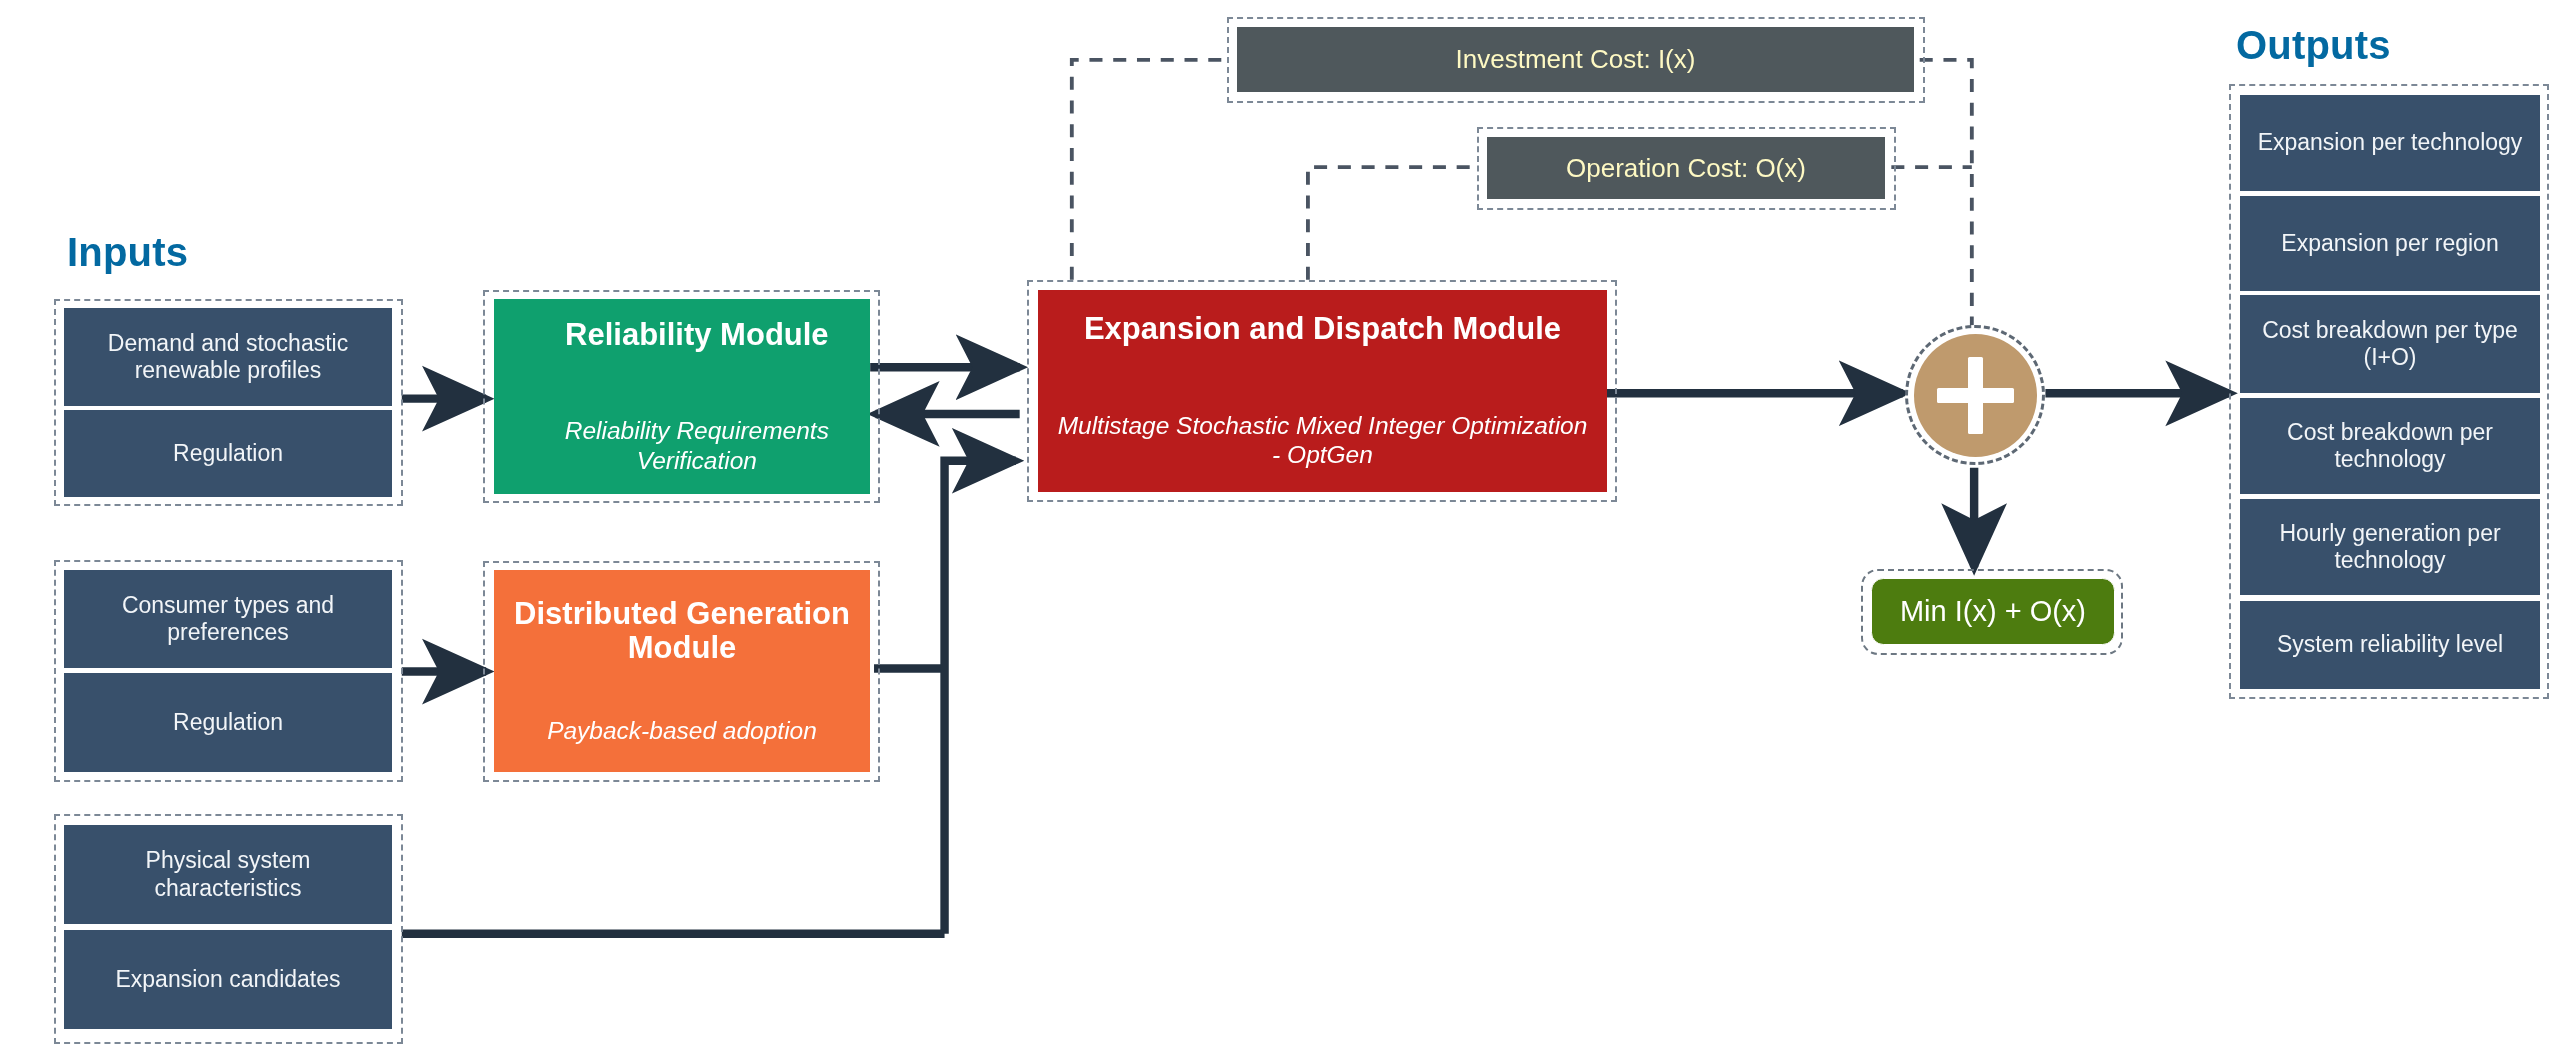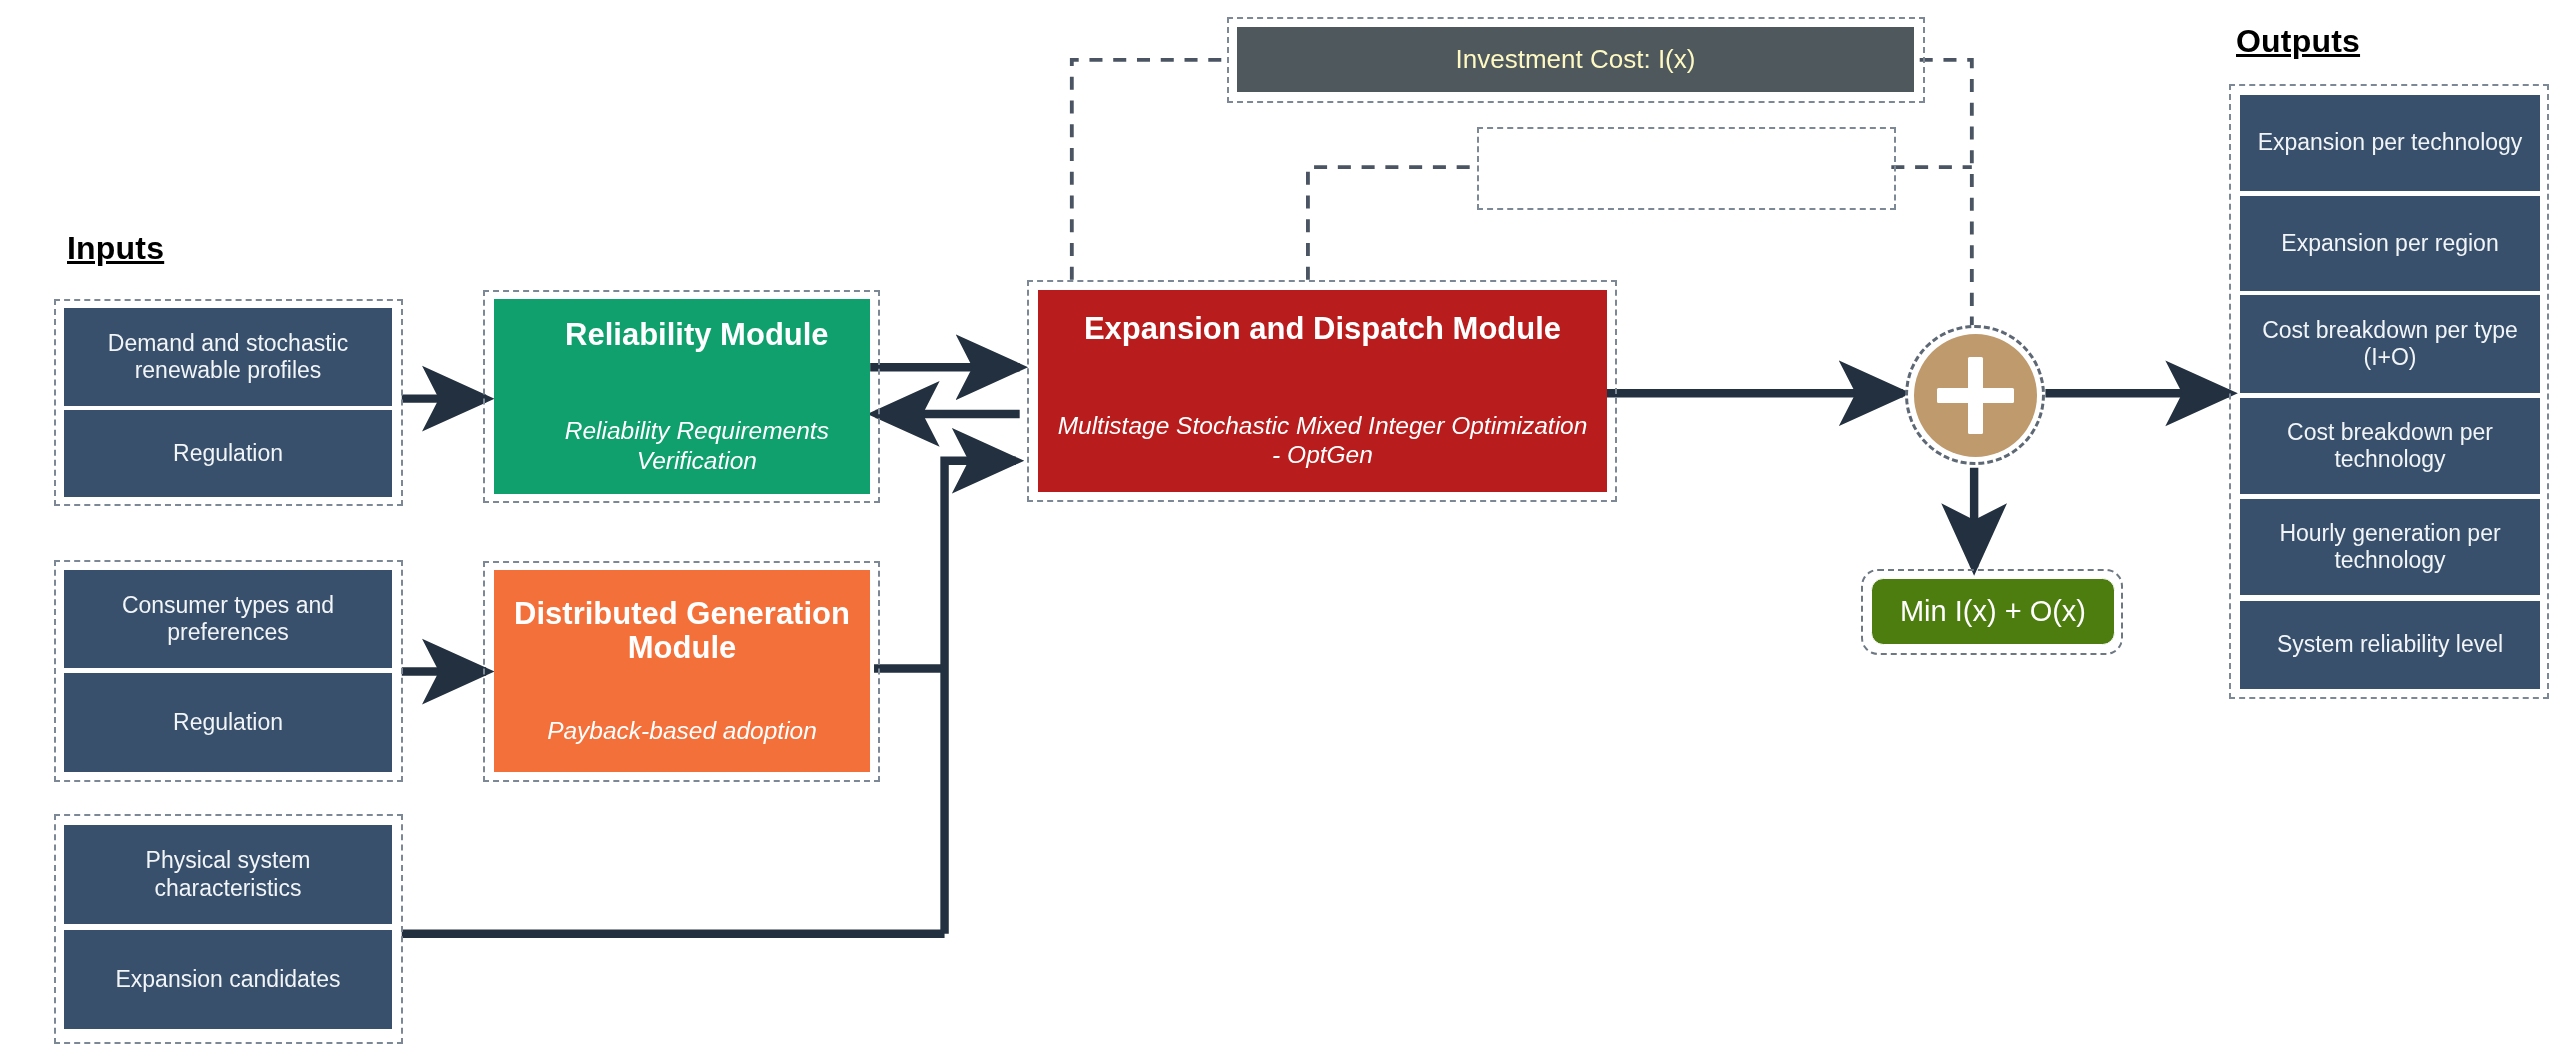--- a/index.html
+++ b/index.html
@@ -16,26 +16,25 @@
     position: relative;
     width: 2576px;
     height: 1061px;
     background: #ffffff;
     overflow: hidden;
   }
   .abs { position: absolute; box-sizing: border-box; }
 
   
   .section-title {
-    font-size: 32px;
+    font-size: 40px;
     font-weight: bold;
-    color: #000000;
+    color: #0369a1;
     letter-spacing: 0.2px;
     white-space: nowrap;
-    text-decoration: underline;
   }
 
   
   .group-frame {
     border: 2.3px dashed #7c8896;
     background: transparent;
   }
 
   
   .chip {
@@ -212,20 +211,21 @@
   <div class="abs group-frame" style="left:1027px; top:280px; width:590px; height:222px;"></div>
   <div class="abs module mod-blue" style="left:1038px; top:290px; width:569px; height:202px;">
     <div class="m-title">Expansion and Dispatch Module</div>
     <div class="m-sub">Multistage Stochastic Mixed Integer Optimization - OptGen</div>
   </div>
 
   <div class="abs group-frame" style="left:1227px; top:17px; width:698px; height:86px;"></div>
   <div class="abs cost-chip" style="left:1236px; top:26px; width:679px; height:67px;">Investment Cost: I(x)</div>
 
   <div class="abs group-frame" style="left:1477px; top:127px; width:419px; height:83px;"></div>
+  <div class="abs cost-chip" style="left:1486px; top:136px; width:400px; height:64px;">Operation Cost: O(x)</div>
 
   <div class="abs sum-frame" style="left:1905px; top:325px; width:140px; height:140px;"></div>
   <div class="abs sum-circle" style="left:1914px; top:334px; width:123px; height:123px; position:absolute;">
     <span class="abs plus-v" style="left:54px; top:23px; width:15.3px; height:77px;"></span>
     <span class="abs plus-h" style="left:23px; top:54px; width:77px; height:15.3px;"></span>
   </div>
 
   <div class="abs objective-frame" style="left:1861px; top:569px; width:262px; height:86px;"></div>
   <div class="abs objective" style="left:1871px; top:578px; width:244px; height:67px;">Min I(x) + O(x)</div>
 

